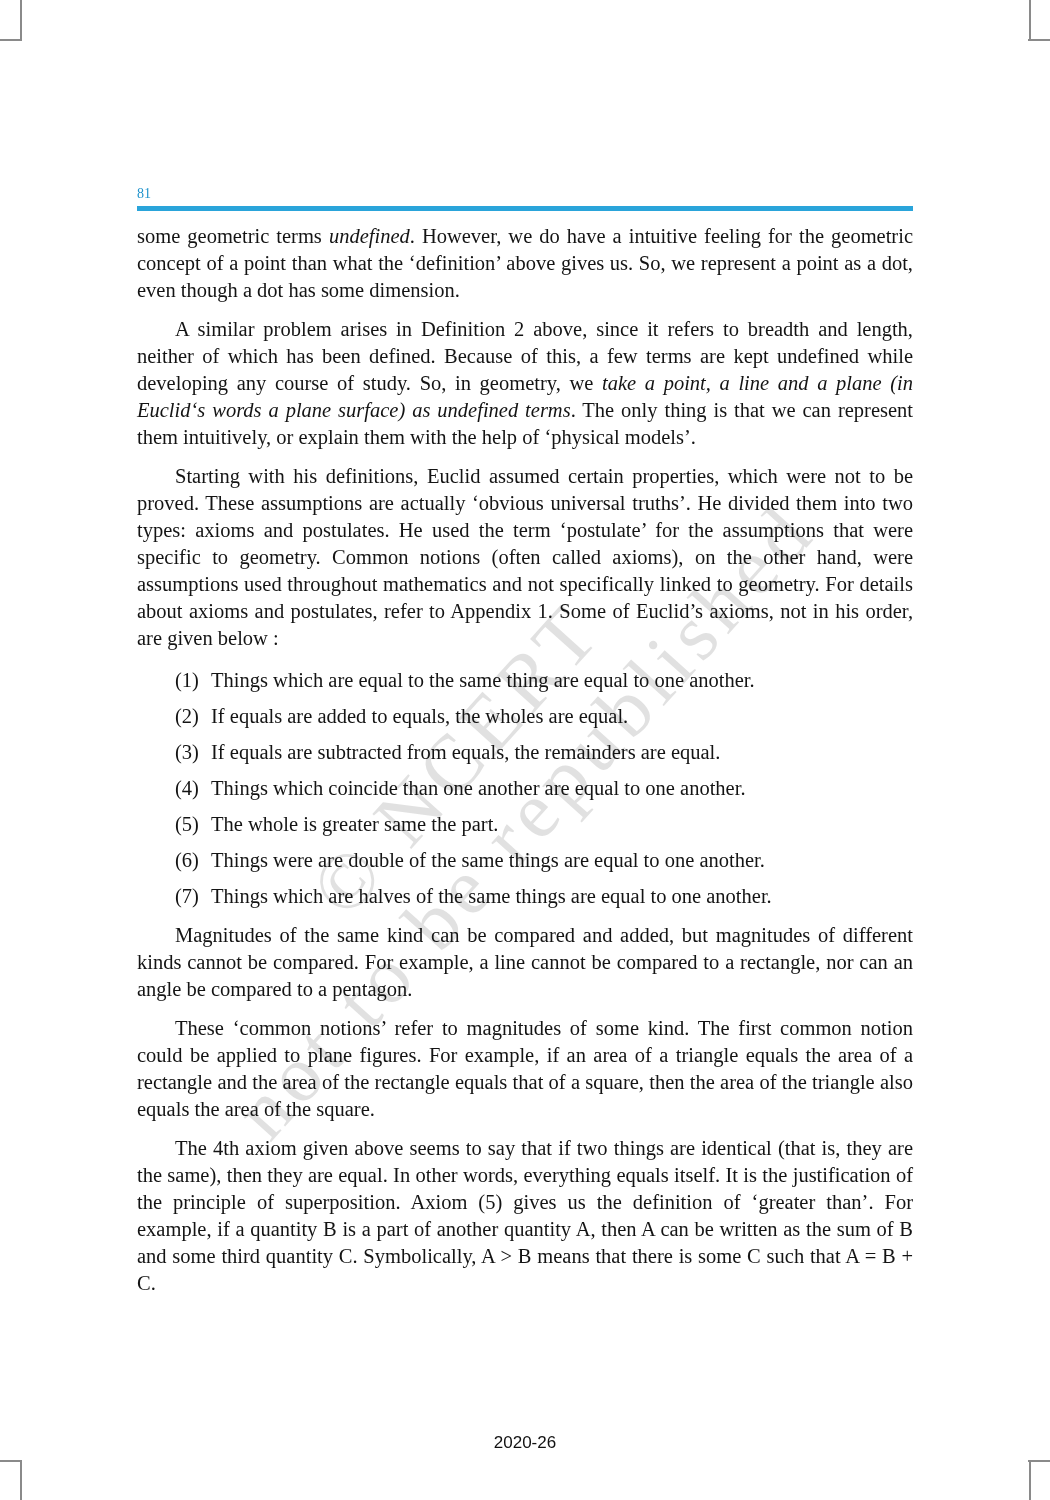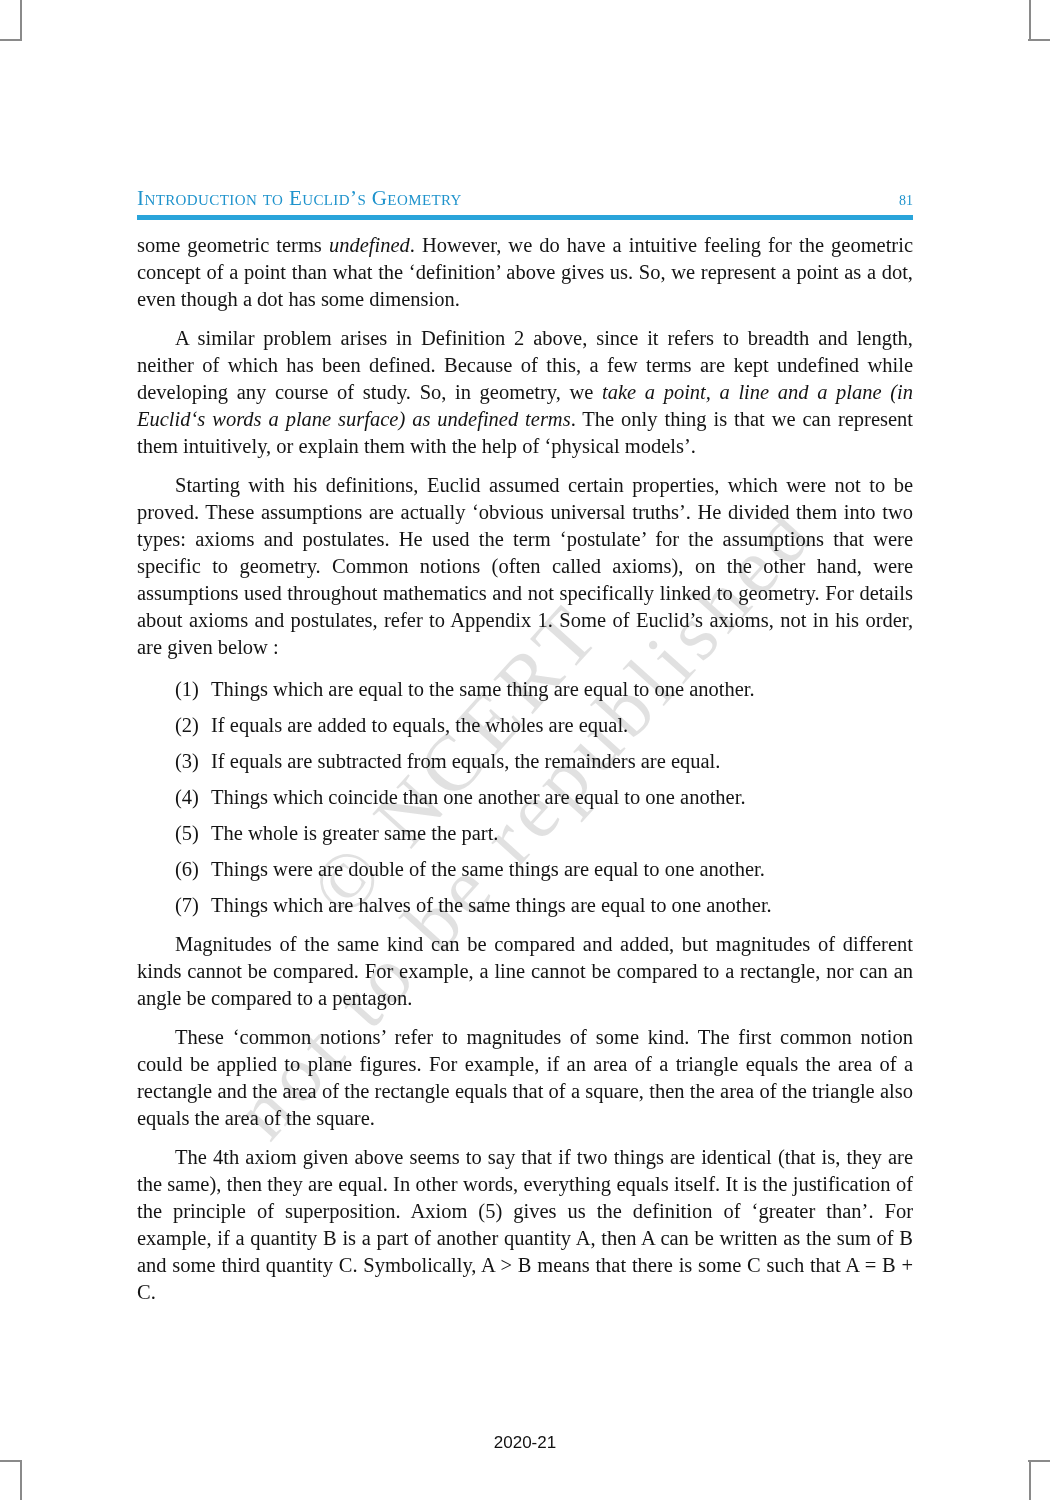--- a/index.html
+++ b/index.html
@@ -66,21 +66,20 @@
   <div class="cm" style="left:1029px;top:1460px;width:2px;height:40px;"></div>
   <div class="cm" style="left:1028px;top:1460px;width:22px;height:2px;"></div>
 
   <div class="watermark">
     <div>© NCERT</div>
     <div>not to be republished</div>
   </div>
 
   <div class="content">
     <div class="hdr">
-      <span class="hdr-title">Introduction to Euclid’s Geometry</span>
       <span class="hdr-page">81</span>
     </div>
     <div class="rule"></div>
 
     <div class="body-text">
       <div id="paras-top">
           <p class="para"><span>some geometric terms </span><em>undefined</em><span>. However, we do have a intuitive feeling for the geometric concept of a point than what the ‘definition’ above gives us. So, we represent a point as a dot, even though a dot has some dimension.</span></p>
           <p class="para indent"><span>A similar problem arises in Definition 2 above, since it refers to breadth and length, neither of which has been defined. Because of this, a few terms are kept undefined while developing any course of study. So, in geometry, we </span><em>take a point, a line and a plane</em><em> (</em><em>in Euclid‘s words a plane surface</em><em>) </em><em>as undefined terms</em><span>. The only thing is that we can represent them intuitively, or explain them with the help of ‘physical models’.</span></p>
           <p class="para indent"><span>Starting with his definitions, Euclid assumed certain properties, which were not to be proved. These assumptions are actually ‘obvious universal truths’. He divided them into two types: axioms and postulates. He used the term ‘</span><strong>postulate</strong><span>’ for the assumptions that were specific to geometry. Common notions (often called </span><strong>axioms</strong><span>), on the other hand, were assumptions used throughout mathematics and not specifically linked to geometry. For details about axioms and postulates, refer to Appendix 1. Some of </span><strong>Euclid’s axioms</strong><span>, not in his order, are given below :</span></p>
         </div>
@@ -116,16 +115,16 @@
         </ol>
       <div id="paras-bottom">
           <p class="para indent"><span>Magnitudes of the same kind can be compared and added, but magnitudes of different kinds cannot be compared. For example, a line cannot be compared to a rectangle, nor can an angle be compared to a pentagon.</span></p>
           <p class="para indent"><span>These ‘common notions’ refer to magnitudes of some kind. The first common notion could be applied to plane figures. For example, if an area of a triangle equals the area of a rectangle and the area of the rectangle equals that of a square, then the area of the triangle also equals the area of the square.</span></p>
           <p class="para indent"><span>The 4th axiom given above seems to say that if two things are identical (that is, they are the same), then they are equal. In other words, everything equals itself. It is the justification of the principle of superposition. Axiom (5) gives us the definition of ‘greater than’. For example, if a quantity B is a part of another quantity A, then A can be written as the sum of B and some third quantity C. Symbolically, A &gt; B means that there is some C such that A = B + C.</span></p>
         </div>
     </div>
   </div>
 
   <div class="footer">
-    <span>2020-21</span>
+    <span>2020-26</span>
   </div>
 
 </div>
 
 </body></html>

